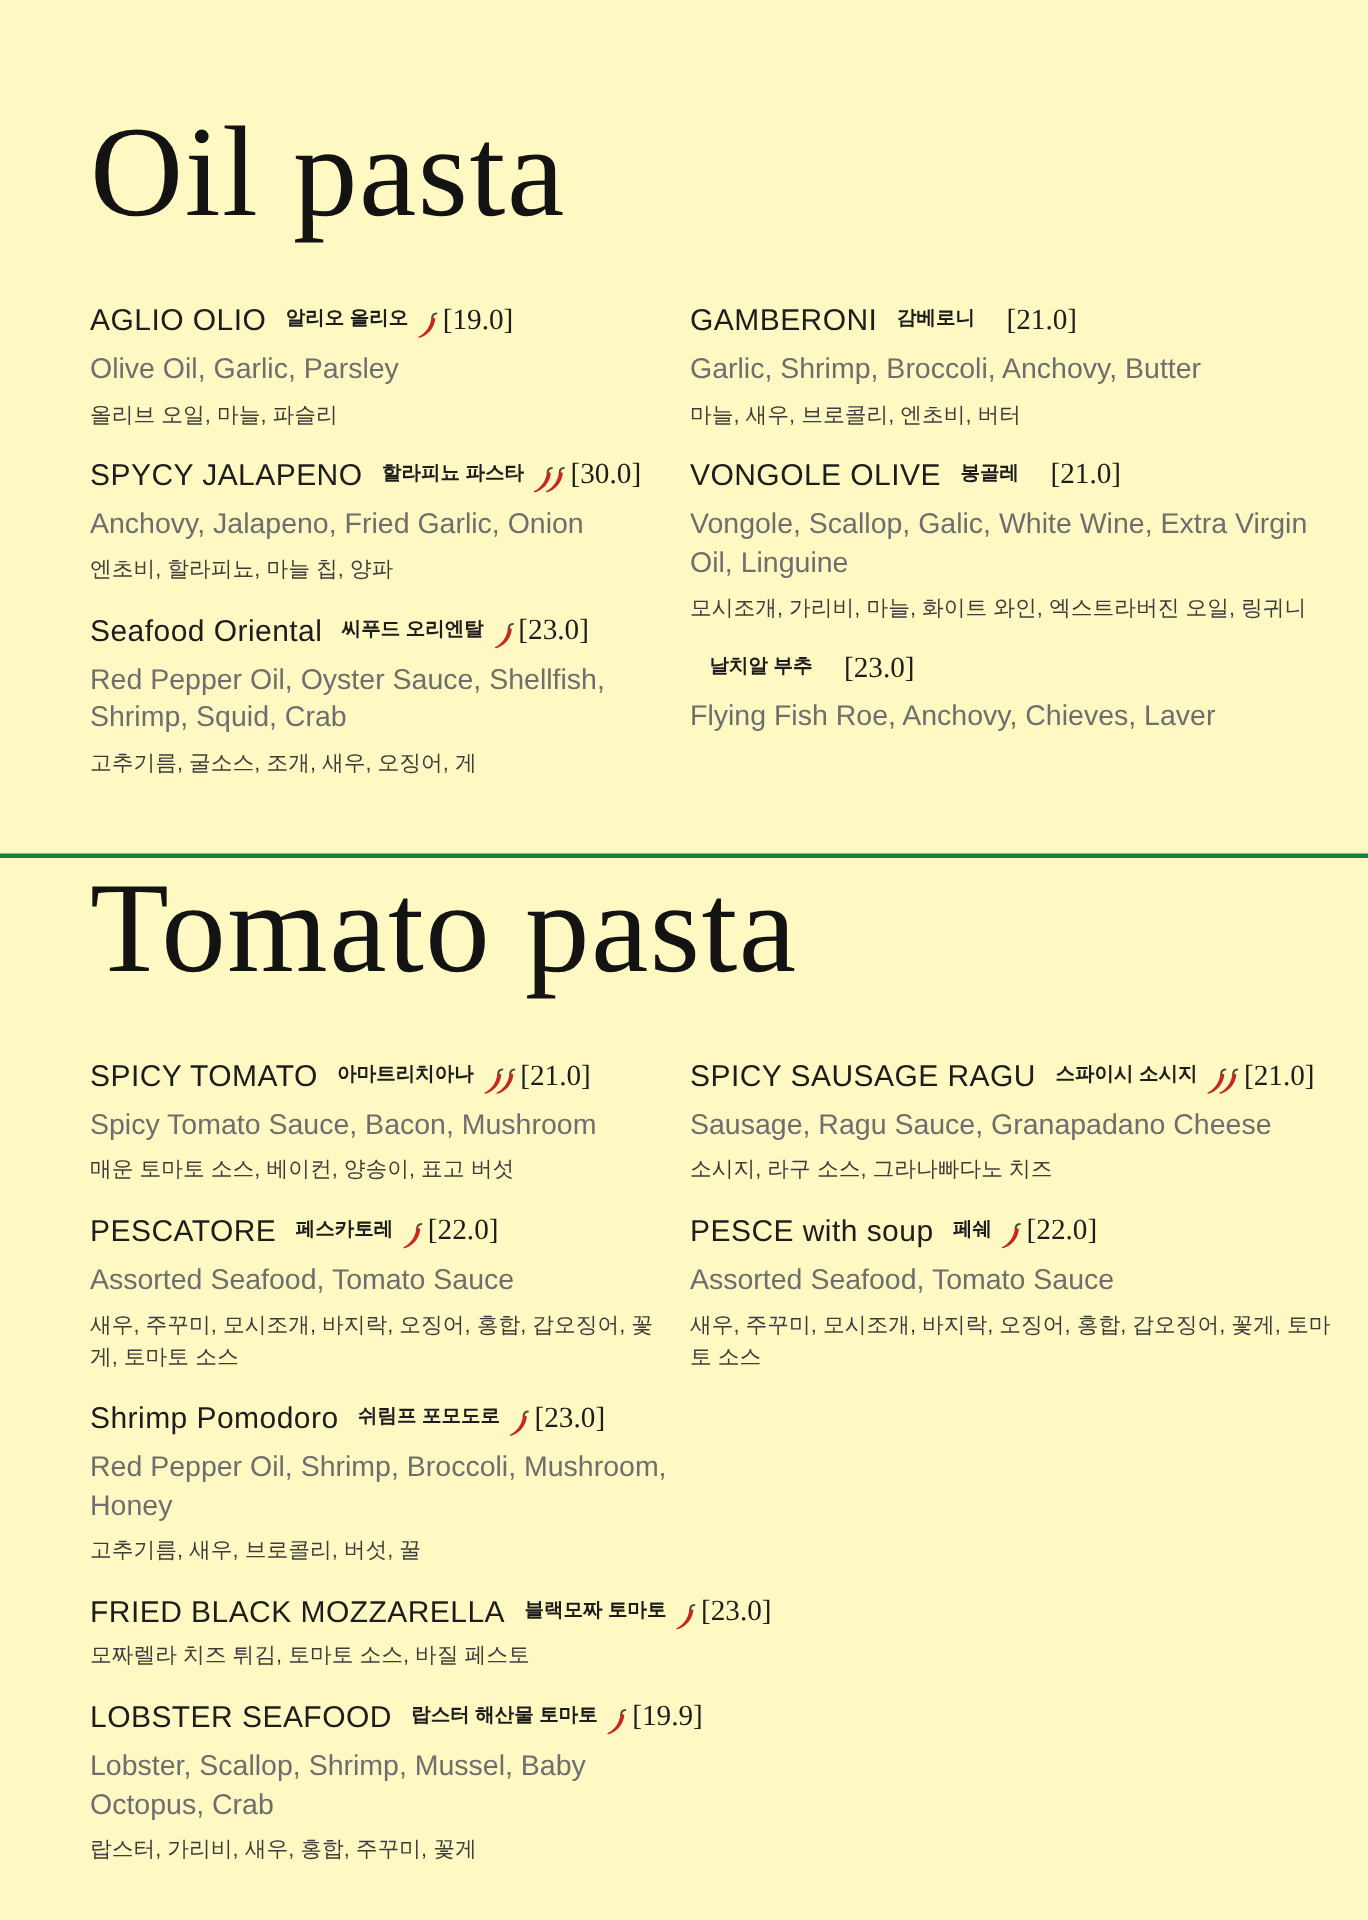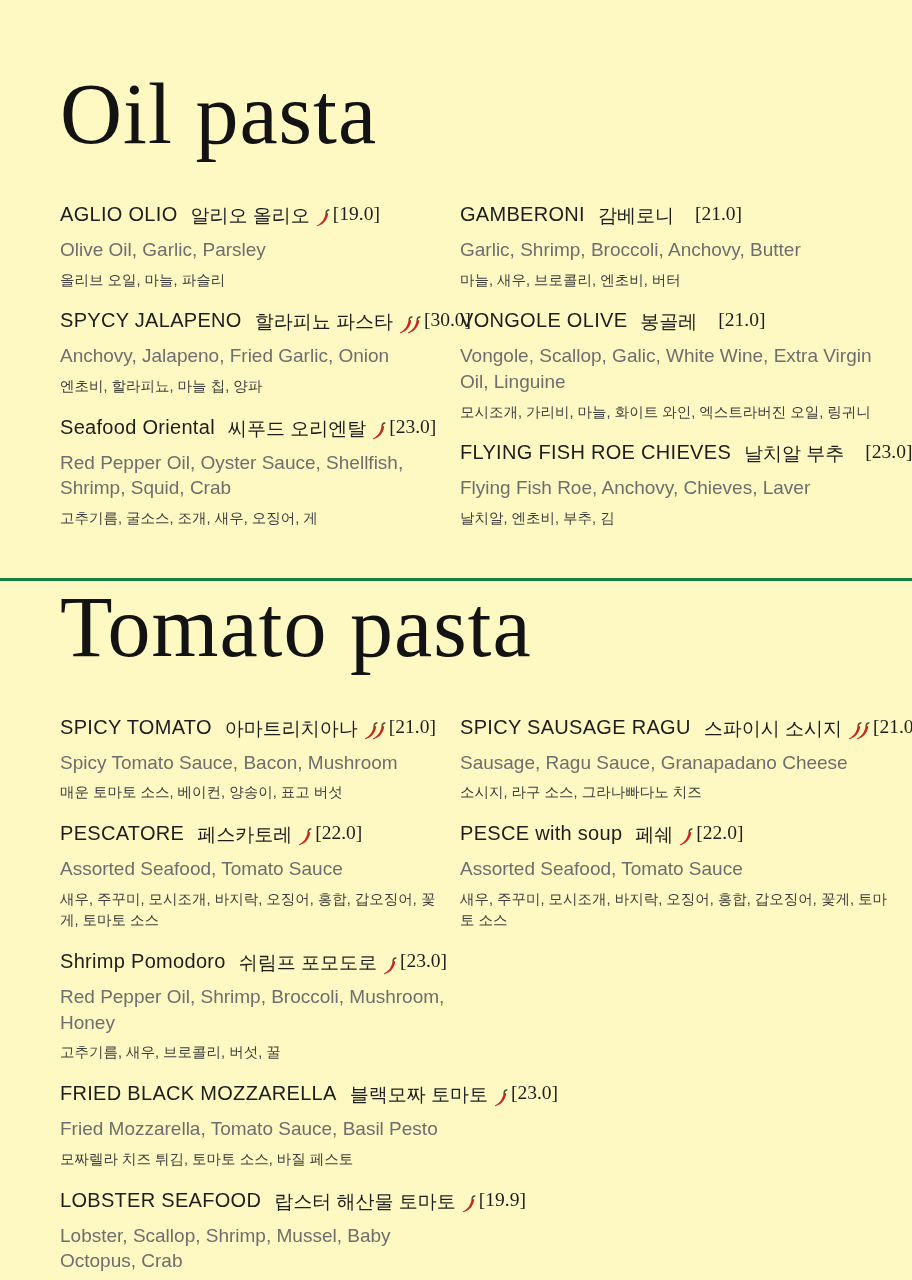--- a/index.html
+++ b/index.html
@@ -49,23 +49,24 @@
     display: flex;
     align-items: flex-start;
     white-space: nowrap;
   }
   .name-en {
     font-size: 20px;
     letter-spacing: 0.3px;
     color: #1d1d1d;
   }
   .name-kr {
-    font-size: 19px;
+    font-size: 13px;
     color: #1d1d1d;
     margin-left: 13px;
+    font-weight: bold;
   }
   .spice {
     display: inline-flex;
     align-items: flex-end;
     margin-left: 6px;
     align-self: center;
   }
   .chili {
     width: 15px;
     height: 19px;
@@ -168,27 +169,25 @@
       <span class="name-en">VONGOLE OLIVE</span>
       <span class="name-kr">봉골레</span>
       <span class="spice"></span>
       <span class="price no-chili">[21.0]</span>
     </div>
     <div class="desc-en">Vongole, Scallop, Galic, White Wine, Extra Virgin Oil, Linguine</div>
     <div class="desc-kr">모시조개, 가리비, 마늘, 화이트 와인, 엑스트라버진 오일, 링귀니</div>
   </div>
             <div class="item">
     <div class="item-head">
-      <span class="name-en">FLYING FISH ROE CHIEVES</span>
       <span class="name-kr">날치알 부추</span>
       <span class="spice"></span>
       <span class="price no-chili">[23.0]</span>
     </div>
     <div class="desc-en">Flying Fish Roe, Anchovy, Chieves, Laver</div>
-    <div class="desc-kr">날치알, 엔초비, 부추, 김</div>
   </div>
           </div>
     </div>
   </section>
       <section class="section with-divider">
     <h1 class="section-title">Tomato pasta</h1>
     <div class="columns">
       <div class="col col-left">
             <div class="item">
     <div class="item-head">
@@ -244,21 +243,20 @@
       <span class="name-en">FRIED BLACK MOZZARELLA</span>
       <span class="name-kr">블랙모짜 토마토</span>
       <span class="spice">
                   <svg class="chili" viewBox="0 0 20 24" xmlns="http://www.w3.org/2000/svg">
                     <path d="M13.4,6.2 C13.6,3.4 15.2,2.1 17.2,2.0" fill="none" stroke="#4c4a3f" stroke-width="1.8" stroke-linecap="round"></path>
                     <path d="M1.6,22.4 C7.6,19.4 11.7,13.9 12.7,6.6 C12.85,5.4 16.4,5.7 16.25,7.1 C15.3,15.3 9.2,21.6 2.3,23.5 C1.3,23.75 0.9,22.8 1.6,22.4 Z" fill="#c5281c"></path>
                   </svg>
                 </span>
       <span class="price">[23.0]</span>
     </div>
-    <div class="desc-en">Fried Mozzarella, Tomato Sauce, Basil Pesto</div>
     <div class="desc-kr">모짜렐라 치즈 튀김, 토마토 소스, 바질 페스토</div>
   </div>
             <div class="item">
     <div class="item-head">
       <span class="name-en">LOBSTER SEAFOOD</span>
       <span class="name-kr">랍스터 해산물 토마토</span>
       <span class="spice">
                   <svg class="chili" viewBox="0 0 20 24" xmlns="http://www.w3.org/2000/svg">
                     <path d="M13.4,6.2 C13.6,3.4 15.2,2.1 17.2,2.0" fill="none" stroke="#4c4a3f" stroke-width="1.8" stroke-linecap="round"></path>
                     <path d="M1.6,22.4 C7.6,19.4 11.7,13.9 12.7,6.6 C12.85,5.4 16.4,5.7 16.25,7.1 C15.3,15.3 9.2,21.6 2.3,23.5 C1.3,23.75 0.9,22.8 1.6,22.4 Z" fill="#c5281c"></path>

